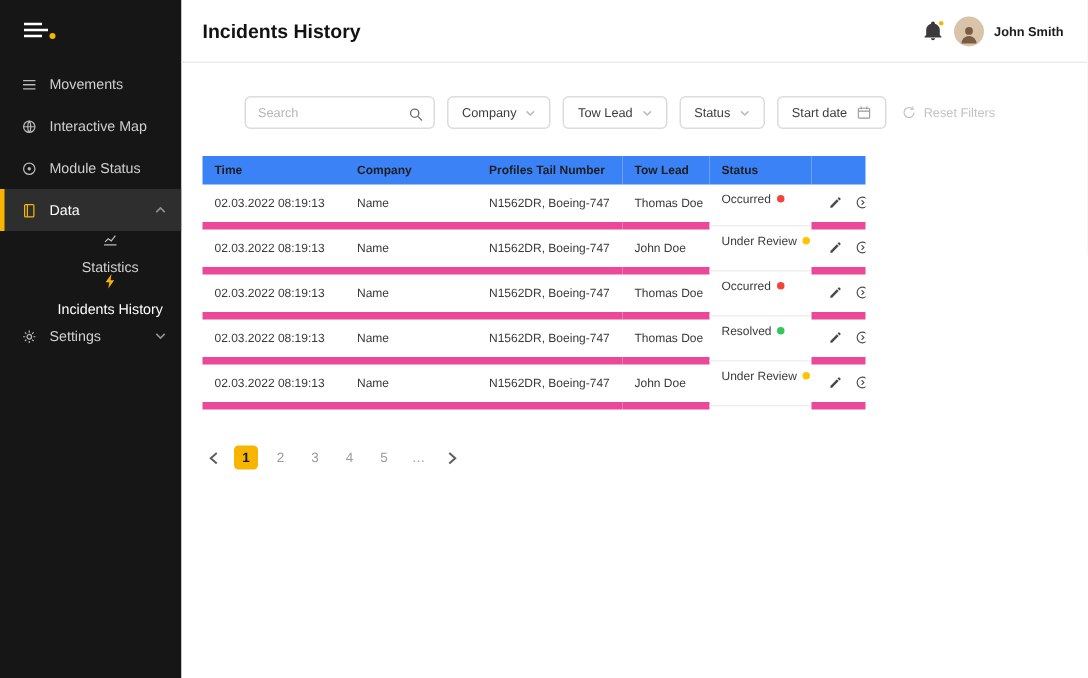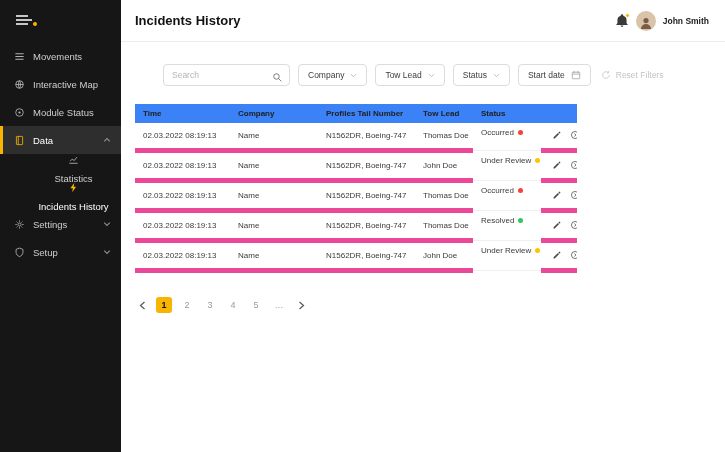--- a/index.html
+++ b/index.html
@@ -150,33 +150,20 @@
             </svg>
           </span>
         <span class="lbl">Settings</span>
         <span class="chev">
             <svg viewBox="0 0 10 6" fill="none" stroke="currentColor" stroke-width="1.4">
               <path d="M1.5 1.2 5 4.7l3.5-3.5"></path>
             </svg>
           </span>
       </div>
 
-      <div class="nav-item">
-        <span class="ic">
-            <svg viewBox="0 0 16 16" fill="none" stroke="currentColor" stroke-width="1.2">
-              <path d="M8 1.5l5 2v4c0 3.2-2.1 5.4-5 6.5-2.9-1.1-5-3.3-5-6.5v-4l5-2z"></path>
-            </svg>
-          </span>
-        <span class="lbl">Setup</span>
-        <span class="chev">
-            <svg viewBox="0 0 10 6" fill="none" stroke="currentColor" stroke-width="1.4">
-              <path d="M1.5 1.2 5 4.7l3.5-3.5"></path>
-            </svg>
-          </span>
-      </div>
     </nav>
   </aside>
 
   <main class="main">
     <header class="topbar">
       <h1>Incidents History</h1>
       <div class="user-area">
         <span class="bell">
           <svg viewBox="0 0 16 16" fill="currentColor">
               <path d="M8 14.6c.85 0 1.5-.65 1.5-1.5h-3c0 .85.65 1.5 1.5 1.5zm5.2-4V7a5.2 5.2 0 0 0-3.7-5V1.9a1.5 1.5 0 1 0-3 0V2A5.2 5.2 0 0 0 2.8 7v3.6L1.6 11.8v.7h12.8v-.7l-1.2-1.2z"></path>

